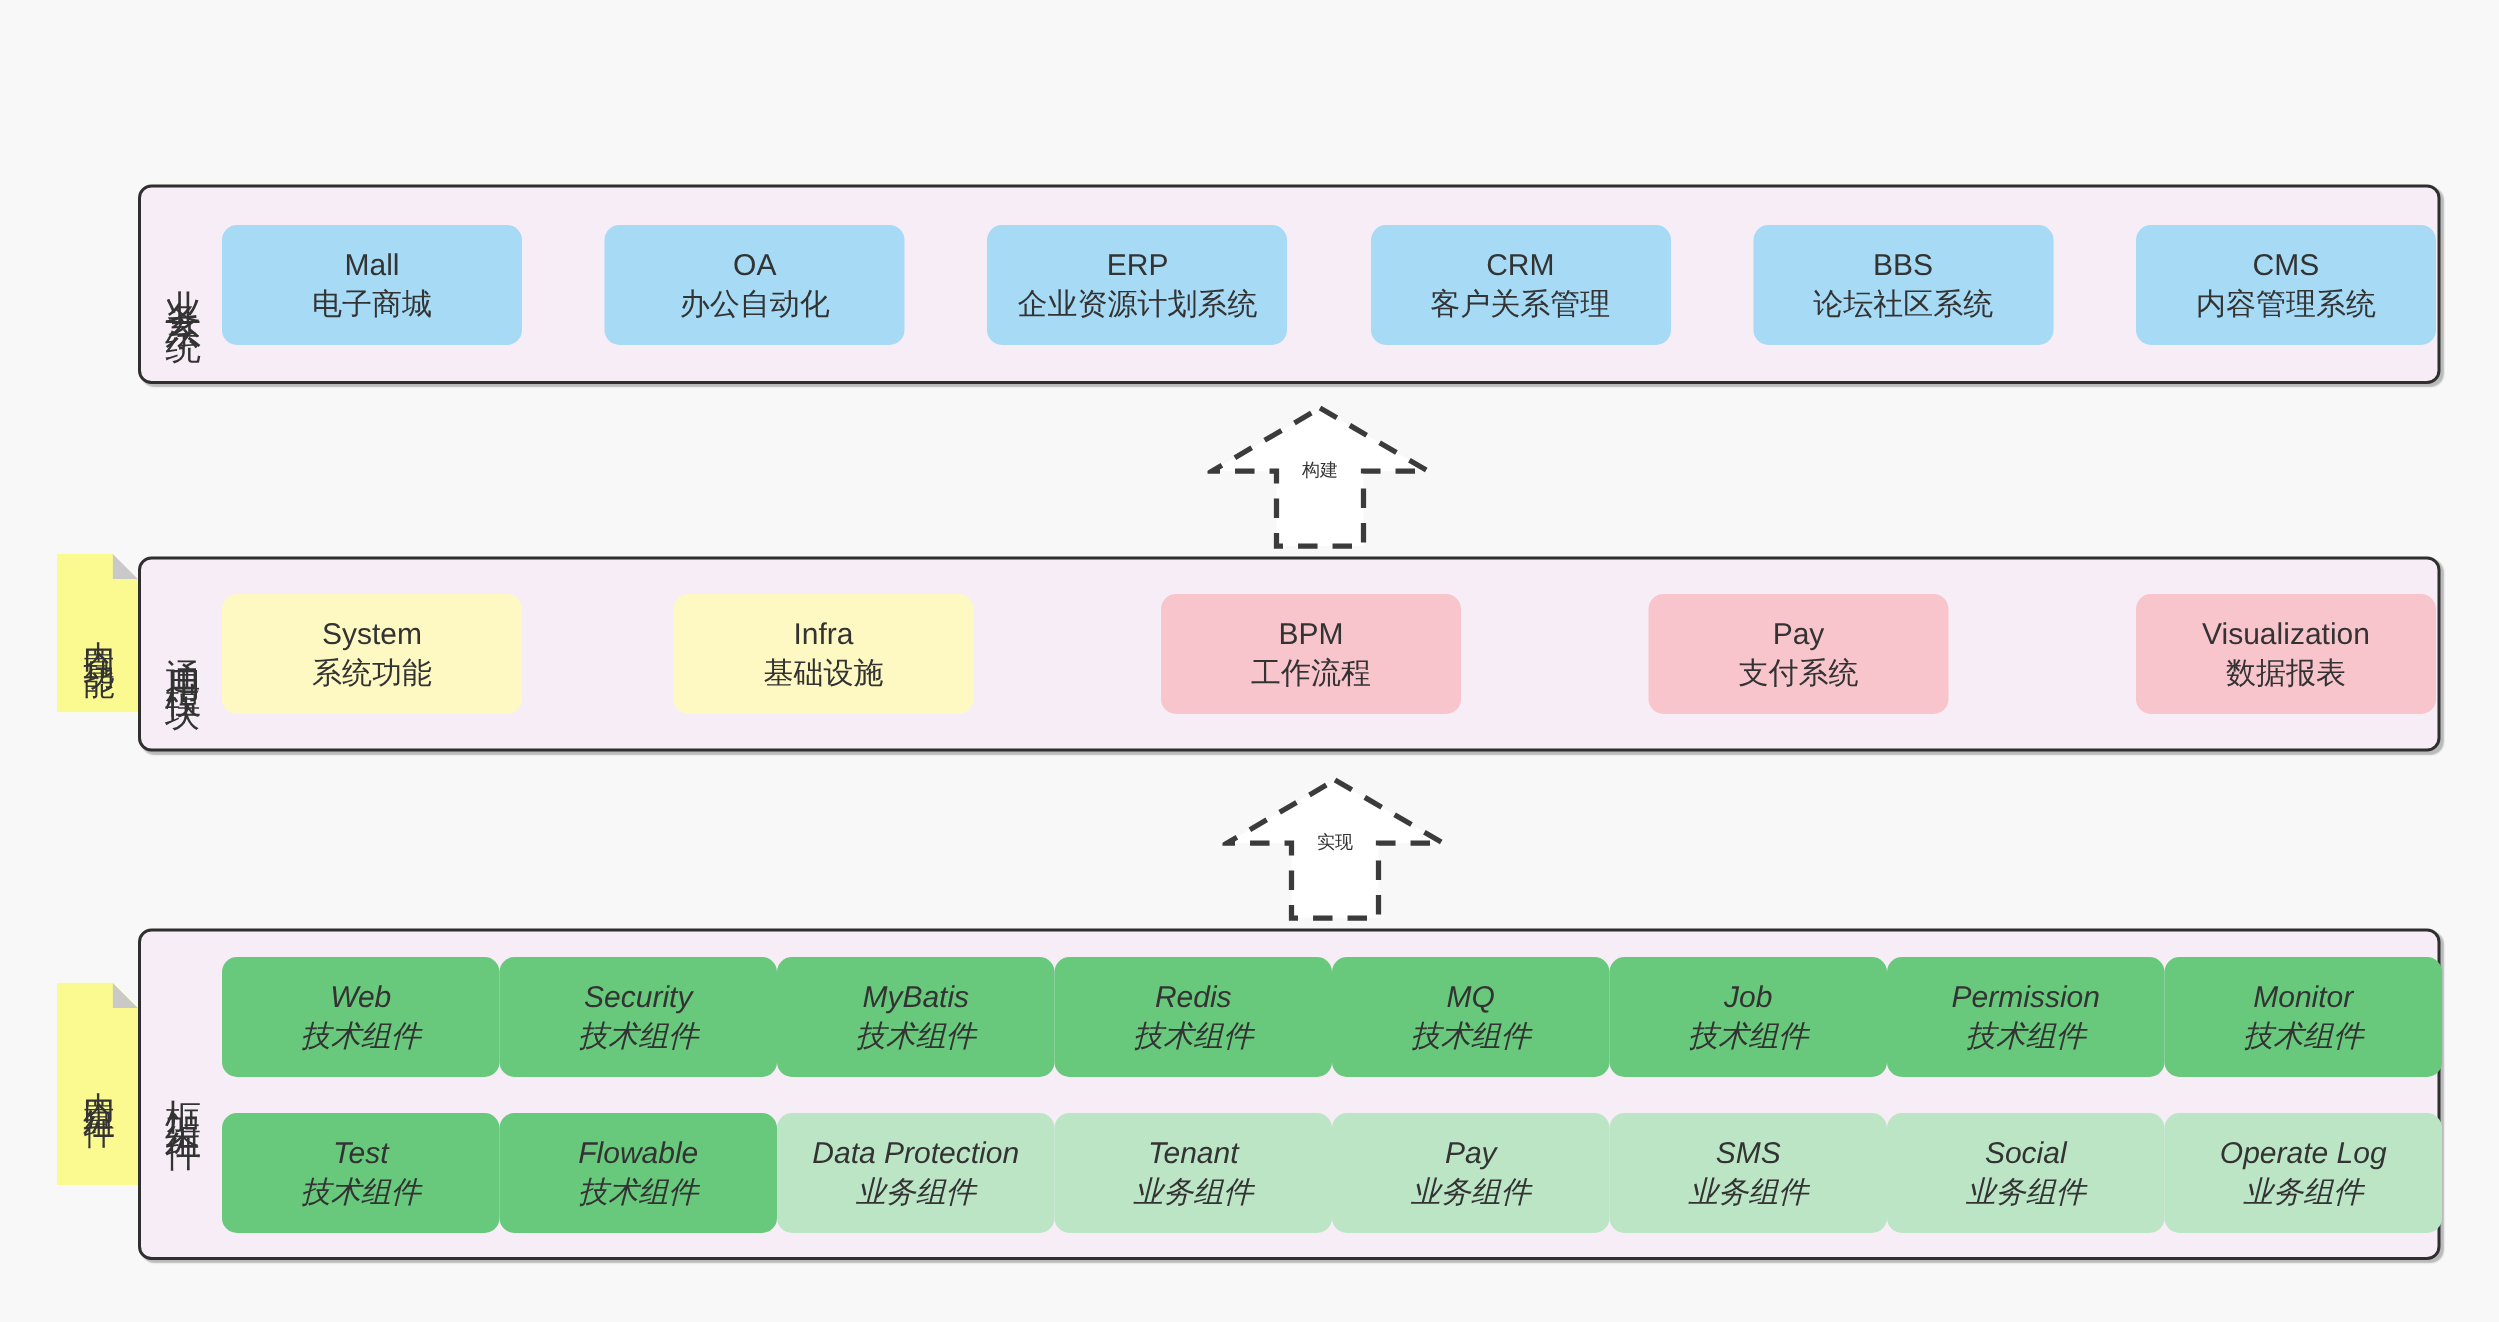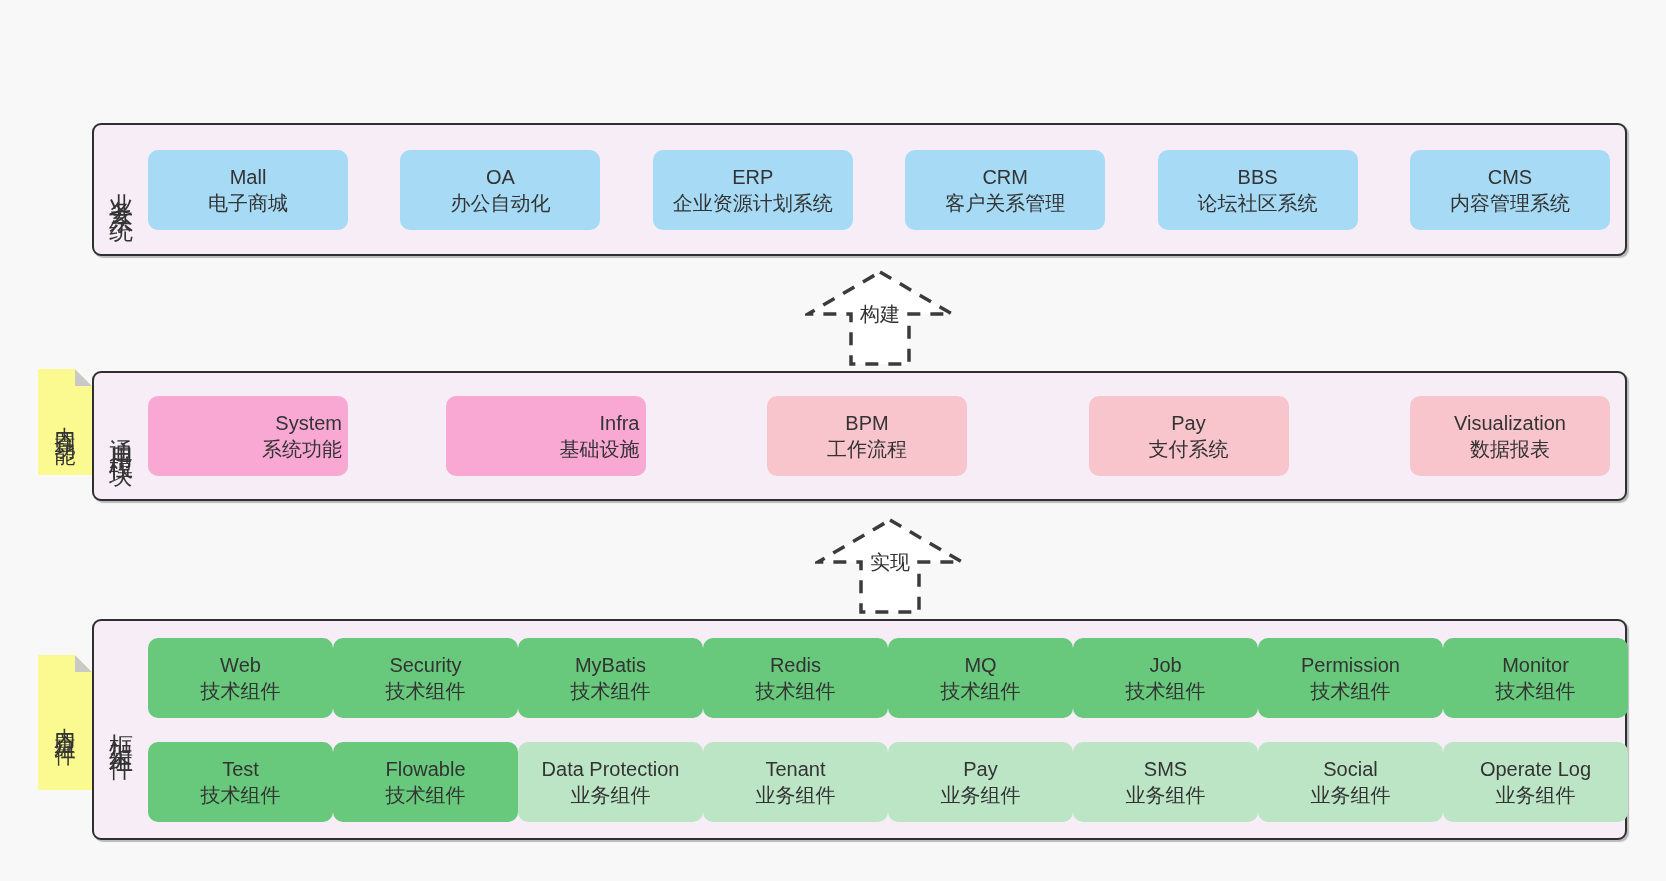--- a/index.html
+++ b/index.html
@@ -17,33 +17,33 @@
   #band-business{top:123px;height:133px;}
   #band-modules{top:371px;height:130px;}
   #band-components{top:619px;height:221px;}
   .band-label{width:54px;display:flex;align-items:center;justify-content:center;flex:none;}
   .band-label span{
     writing-mode:vertical-rl;text-orientation:upright;
     font-size:24px;letter-spacing:8px;color:#333;
   }
   .band-content{
     flex:1;display:flex;align-items:center;justify-content:space-between;
-    padding:0 15px 0 0;
+    padding:0 1px 0 0;
   }
   .band-content.rows{flex-direction:column;justify-content:center;gap:24px;align-items:stretch;}
   .row{display:flex;justify-content:space-between;}
   .box{
     box-sizing:border-box;height:80px;border-radius:10px;
     display:flex;flex-direction:column;align-items:center;justify-content:center;
     text-align:center;font-size:20px;line-height:26px;padding:2px 6px;color:#333;
   }
   .w6{width:200px;}
-  .w8{width:185px;}
+  .w8{width:185px;font-style:italic;}
   .blue{background:#a6daf5;}
-  .red{background:#f9a8d4;align-items:flex-end;}
+  .red{background:#fef9c3;}
   .pink{background:#f9c5cd;margin-left:24px;}
   .green{background:#68c87c;}
   .green-light{background:#bce5c6;}
 
   .sticky{
     position:absolute;left:38px;width:54px;background:#fafa91;
     display:flex;align-items:center;justify-content:center;
     clip-path:polygon(0 0, calc(100% - 17px) 0, 100% 17px, 100% 100%, 0 100%);
   }
   #sticky-modules{top:369px;height:106px;}
@@ -56,21 +56,21 @@
     writing-mode:vertical-rl;text-orientation:upright;
     font-size:21px;letter-spacing:6px;color:#333;
   }
 
   .arrow{position:absolute;width:150px;height:100px;}
   #arrow-build{left:805px;top:268px;}
   #arrow-implement{left:815px;top:516px;}
   .arrow svg{width:100%;height:100%;display:block;}
   .arrow-label{
     position:absolute;left:50%;top:46px;transform:translate(-50%,-50%);
-    background:#ffffff;padding:0 2px;font-size:20px;color:#333;white-space:nowrap;
+    background:#ffffff;padding:0 2px;font-size:12px;color:#333;white-space:nowrap;
   }
 </style>
 </head>
 <body>
 
 <div class="band" id="band-business">
   <div class="band-label">
     <span>业务系统</span>
   </div>
   <div class="band-content">

